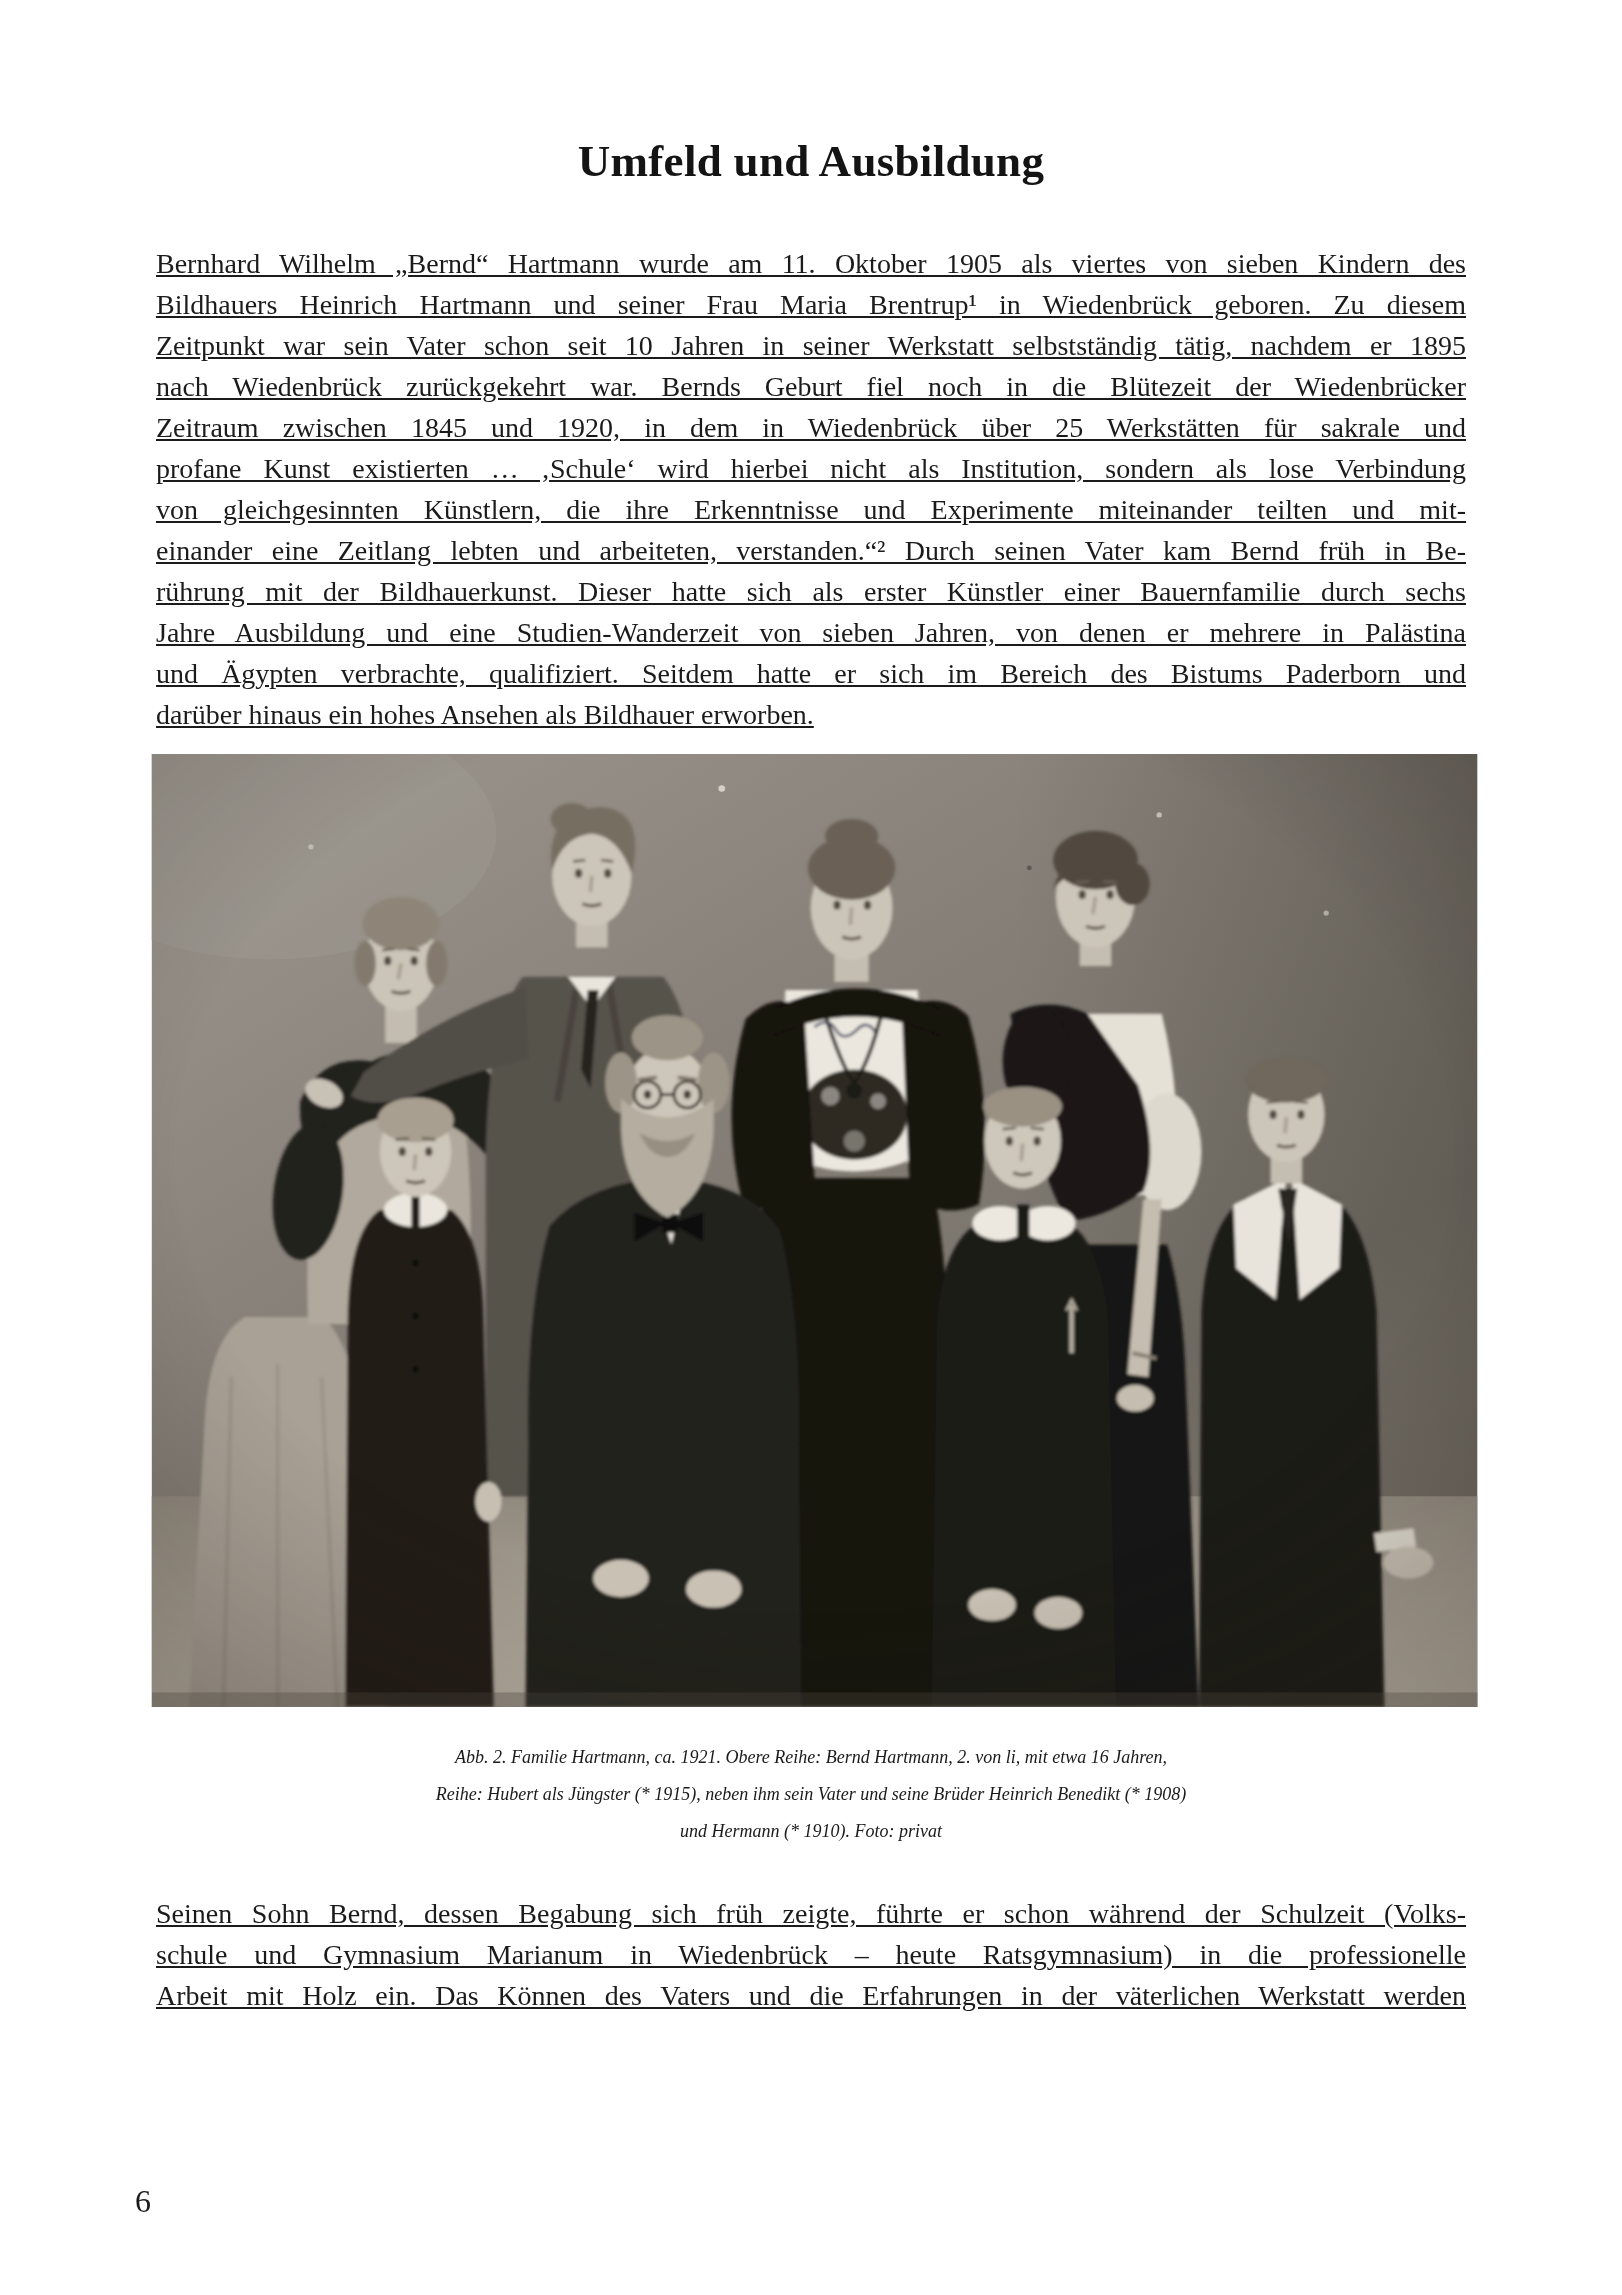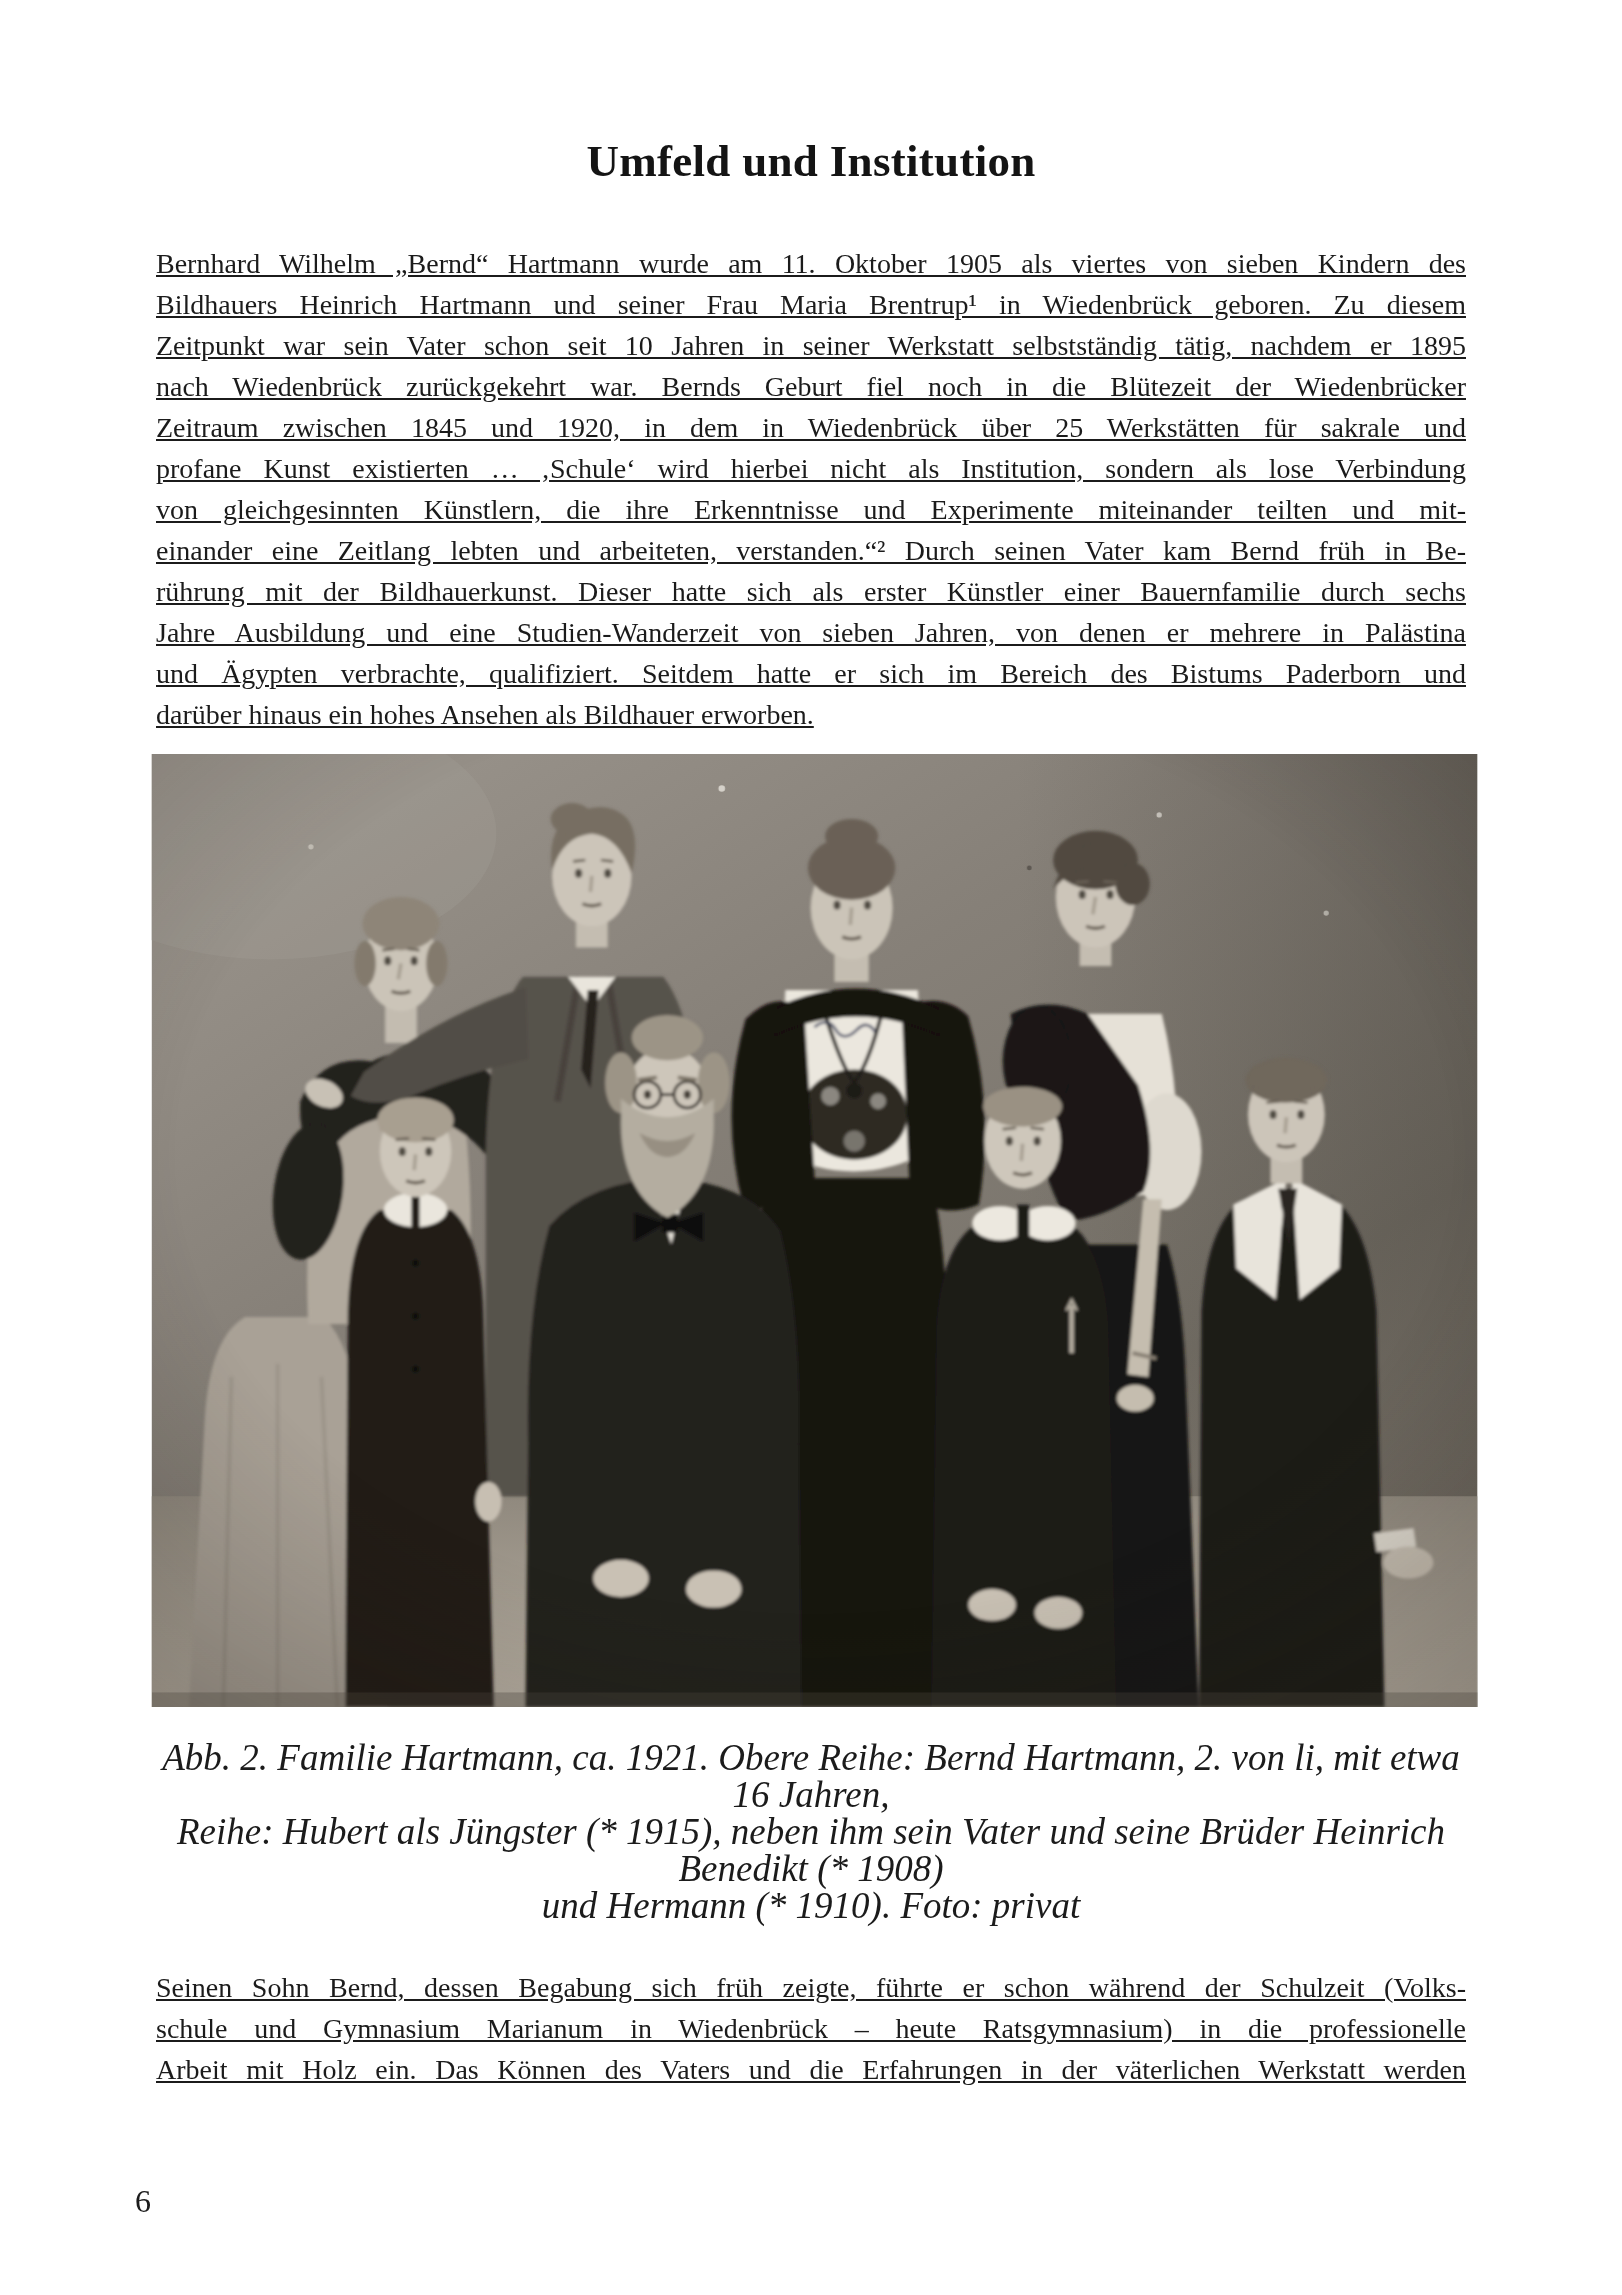--- a/index.html
+++ b/index.html
@@ -36,41 +36,41 @@
   .photo-wrap {
     margin-top: 19px;
     margin-left: -4.6px;
     width: 1327px;
     height: 953px;
     line-height: 0;
   }
   .photo-wrap svg { display:block; }
   figcaption.caption {
     margin-top: 32px;
-    font-size: 37px;
+    font-size: 18px;
     line-height: 37px;
     font-style: italic;
     color: #1b1b1b;
   }
   .caption .line { text-align: center; }
   .page-number {
     position: absolute;
     left: 135px;
     top: 2183px;
     font-size: 32px;
     color: #1b1b1b;
   }
 </style>
 </head>
 <body>
 
 <div class="page">
   <div class="content">
 
-    <h1 class="title">Umfeld und Institution</h1>
+    <h1 class="title">Umfeld und Ausbildung</h1>
 
     <div class="para intro">
         <div class="line">Bernhard Wilhelm „Bernd“ Hartmann wurde am 11. Oktober 1905 als viertes von sieben Kindern des</div>
         <div class="line">Bildhauers Heinrich Hartmann und seiner Frau Maria Brentrup¹ in Wiedenbrück geboren. Zu diesem</div>
         <div class="line">Zeitpunkt war sein Vater schon seit 10 Jahren in seiner Werkstatt selbstständig tätig, nachdem er 1895</div>
         <div class="line">nach Wiedenbrück zurückgekehrt war. Bernds Geburt fiel noch in die Blütezeit der Wiedenbrücker</div>
         <div class="line">Zeitraum zwischen 1845 und 1920, in dem in Wiedenbrück über 25 Werkstätten für sakrale und</div>
         <div class="line">profane Kunst existierten … ‚Schule‘ wird hierbei nicht als Institution, sondern als lose Verbindung</div>
         <div class="line">von gleichgesinnten Künstlern, die ihre Erkenntnisse und Experimente miteinander teilten und mit-</div>
         <div class="line">einander eine Zeitlang lebten und arbeiteten, verstanden.“² Durch seinen Vater kam Bernd früh in Be-</div>

